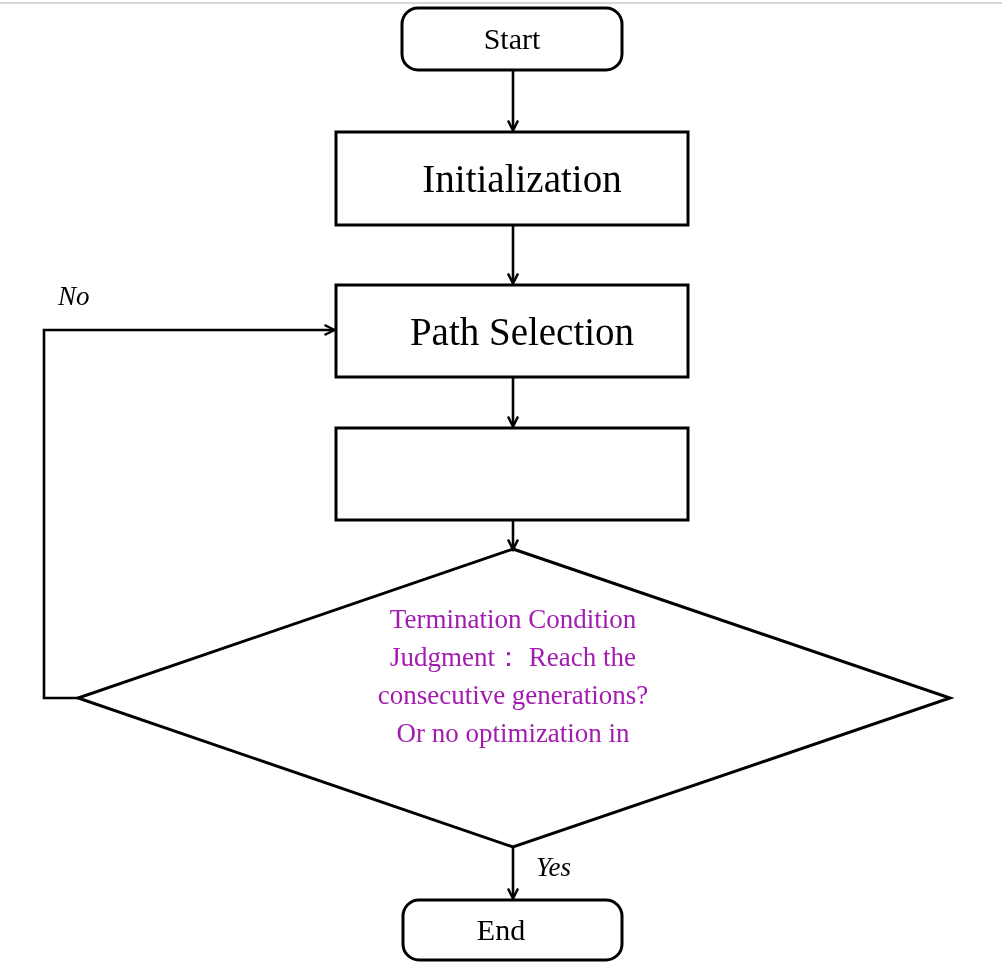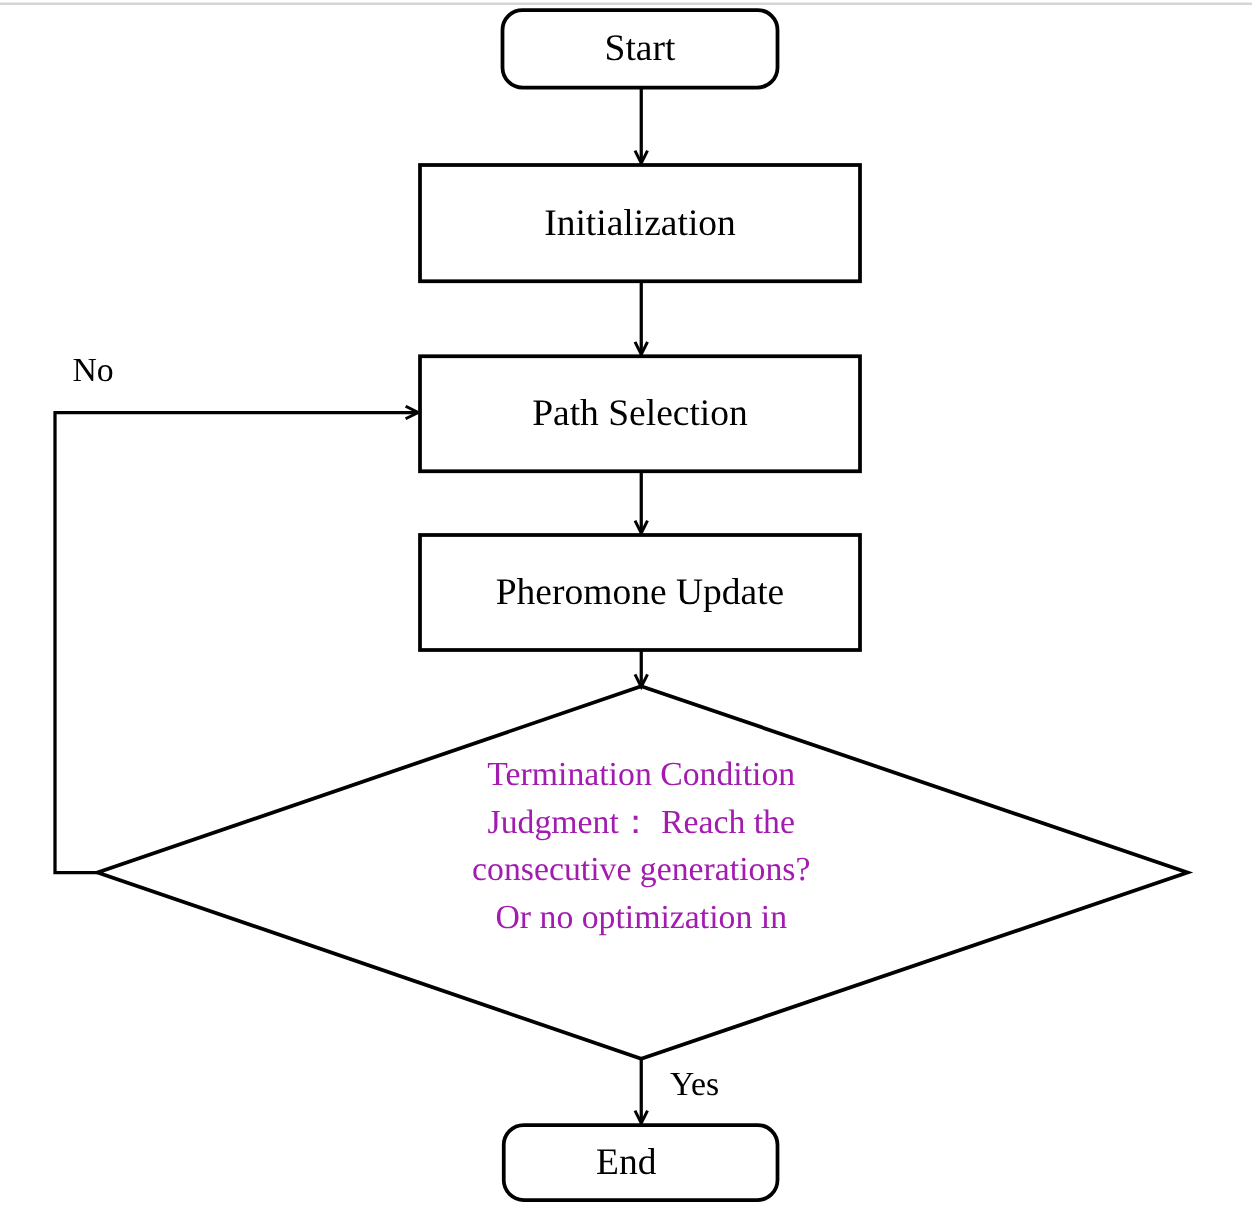--- a/index.html
+++ b/index.html
@@ -31,27 +31,28 @@
     display: flex;
     align-items: center;
     justify-content: center;
     text-align: center;
     color: #000000;
     line-height: 1.0;
     white-space: nowrap;
     pointer-events: none;
   }
   .terminator-label { font-size: 30px; }
-  .process-label    { font-size: 30px; }
+  .process-label    { font-size: 39px; margin-left: 10px; }
   .edge-label {
     position: absolute;
     font-size: 27px;
     color: #000000;
     white-space: nowrap;
     pointer-events: none;
+    font-style: italic;
   }
   .decision-text {
     position: absolute;
     left: 255px;
     top: 600px;
     width: 516px;
     text-align: center;
     font-size: 27px;
     line-height: 38px;
     color: #a21caf;
@@ -105,21 +106,20 @@
 
     <polyline points="78,698 44,698 44,330 334,330" fill="none" stroke="#000000" stroke-width="2.6" stroke-linejoin="miter" marker-end="url(#arrowhead)"></polyline>
   </svg>
 
   <div class="node-label terminator-label" style="left:402px; top:8px; width:220px; height:62px;border-radius:17px;">Start</div>
 
   <div class="node-label process-label" style="left:336px; top:132px; width:352px; height:93px;">Initialization</div>
 
   <div class="node-label process-label" style="left:336px; top:285px; width:352px; height:92px;">Path Selection</div>
 
-  <div class="node-label process-label" style="left:336px; top:428px; width:352px; height:92px;">Pheromone Update</div>
 
   <div class="decision-text">
     <div>Termination Condition</div>
     <div>Judgment： Reach the</div>
     <div>consecutive generations?</div>
     <div>Or no optimization in</div>
   </div>
 
   <div class="node-label terminator-label" style="left:403px; top:900px; width:196px; height:60px;">End</div>
 

